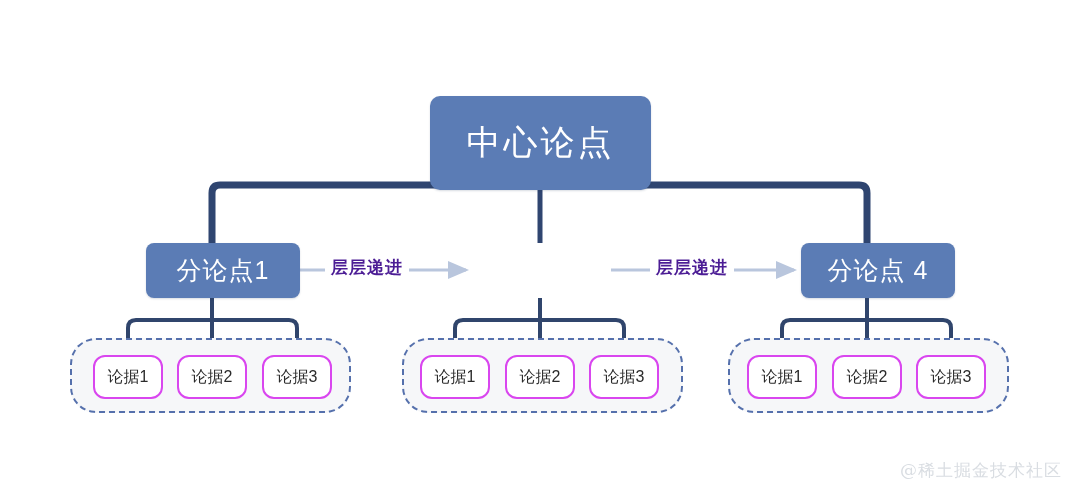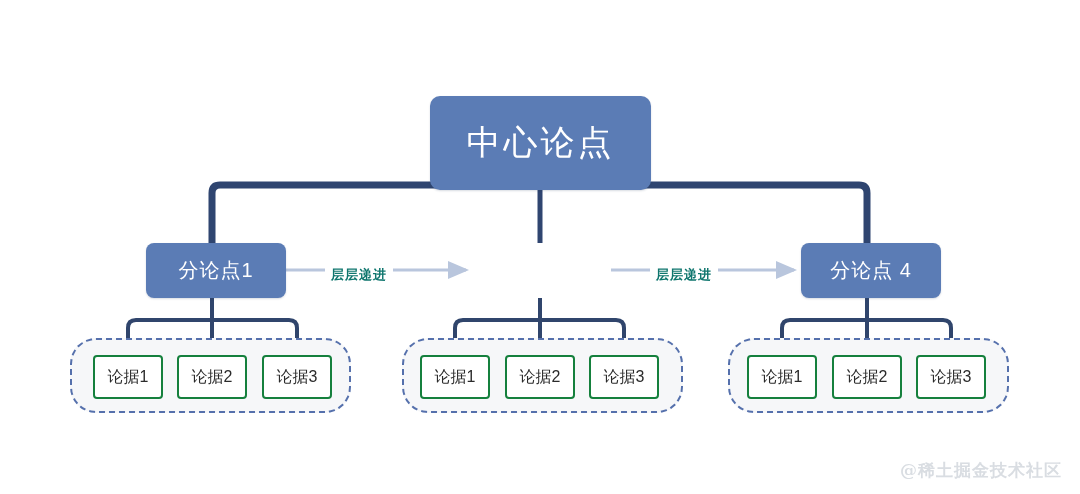--- a/index.html
+++ b/index.html
@@ -44,23 +44,23 @@
     top: 72px;
     width: 221px;
     height: 94px;
     font-size: 34px;
     letter-spacing: 3px;
     border-radius: 10px;
     margin-top: 24px;
   }
   .node-branch {
     top: 243px;
-    width: 140px;
+    width: 154px;
     height: 55px;
-    font-size: 20px;
+    font-size: 25px;
     text-align: center;
   }
   .b1 { left: 146px; }
   .b2 { left: 473px; }
   .b3 { left: 801px; }
 
   
   .group {
     position: absolute;
     box-sizing: border-box;
@@ -80,57 +80,56 @@
   .leaf {
     position: absolute;
     box-sizing: border-box;
     top: 355px;
     width: 70px;
     height: 44px;
     display: flex;
     align-items: center;
     justify-content: center;
     background: #ffffff;
-    border: 2px solid #15803d;
-    border-radius: 4px;
+    border: 2px solid #d946ef;
+    border-radius: 12px;
     color: #2b2b2b;
     font-size: 16px;
     z-index: 4;
   }
 
   
   .arrow-label {
     position: absolute;
     top: 256px;
     height: 28px;
     display: flex;
-    align-items: flex-end;
+    align-items: flex-start;
     justify-content: center;
-    color: #0f766e;
-    font-size: 13px;
+    color: #4c1d95;
+    font-size: 17px;
     font-weight: bold;
     letter-spacing: 1px;
     background: #ffffff;
     padding: 0 6px;
     z-index: 3;
   }
   .al1 { left: 325px; }
   .al2 { left: 650px; }
 
   
   .watermark {
     position: absolute;
     right: 18px;
     bottom: 12px;
     color: #d9dde2;
     font-size: 17px;
     letter-spacing: 1px;
     z-index: 5;
     font-family: "DejaVu Serif", "Liberation Serif", serif;
-    font-weight: bold;
   }
 </style>
 </head>
 <body>
 
 <div id="canvas">
 
   <svg id="edges" viewBox="0 0 1080 494">
     <defs>
       <marker id="arrowhead" markerWidth="7" markerHeight="7" refX="6" refY="3" orient="auto">

